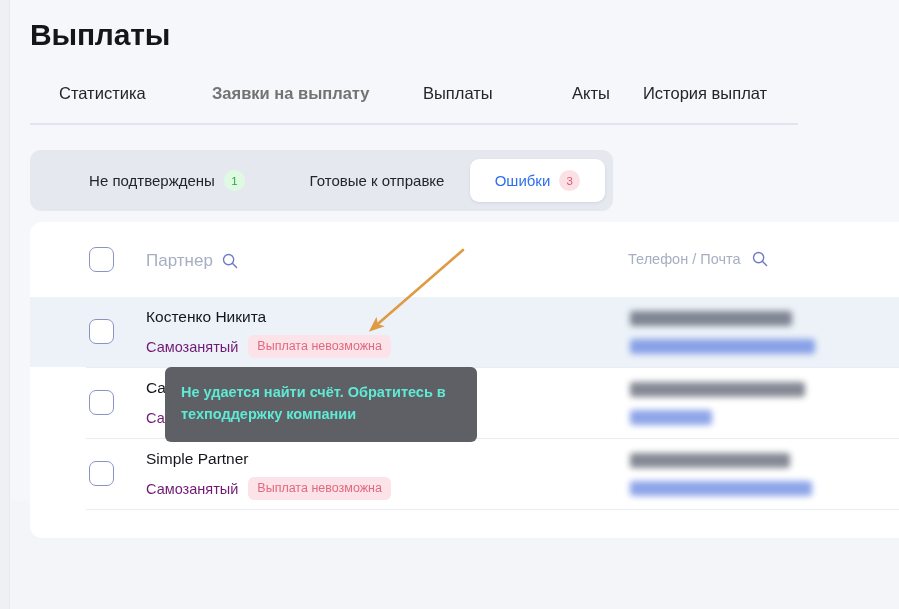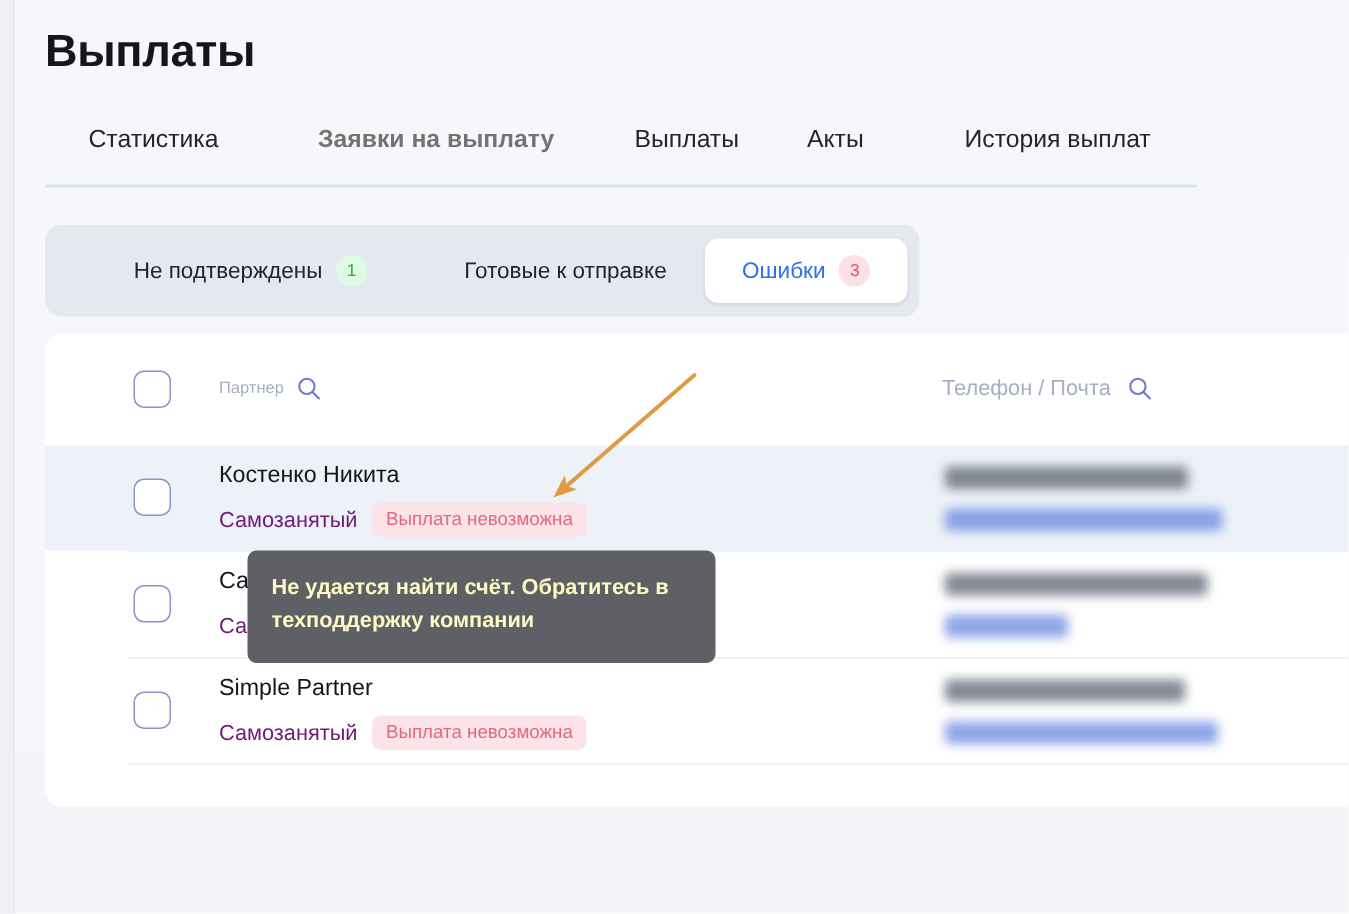--- a/index.html
+++ b/index.html
@@ -124,21 +124,21 @@
   }
   .table-head {
     position: absolute;
     left: 0; top: 0;
     width: 869px; height: 75px;
   }
   .col-partner-head {
     position: absolute;
     left: 116px; top: 29px;
     display: flex; align-items: center; gap: 9px;
-    font-size: 11px;
+    font-size: 17px;
     color: #A6AEC2;
   }
   .col-contact-head {
     position: absolute;
     left: 598px; top: 29px;
     display: flex; align-items: center; gap: 11px;
     font-size: 14.5px;
     color: #A6AEC2;
   }
   .search-icon svg { display: block; }
@@ -211,21 +211,21 @@
 
   
   .tooltip {
     position: absolute;
     left: 155px; top: 367px;
     width: 312px;
     padding: 14px 16px 16px;
     box-sizing: border-box;
     background: #5F6066;
     border-radius: 6px;
-    color: #fef9c3;
+    color: #5eead4;
     font-size: 14.5px;
     font-weight: bold;
     line-height: 1.55;
   }
 
   
   .arrow-layer {
     position: absolute;
     left: 0; top: 0;
     width: 899px; height: 609px;
@@ -239,21 +239,21 @@
 
 <div class="page">
 
   <div class="page-title">Выплаты</div>
 
   <div class="tabs-underline"></div>
   <div class="tabs">
     <div class="tab" style="left:29px;">Статистика</div>
     <div class="tab active" style="left:182px;">Заявки на выплату</div>
     <div class="tab" style="left:393px;">Выплаты</div>
-    <div class="tab" style="left:508px;">Акты</div>
+    <div class="tab" style="left:542px;">Акты</div>
     <div class="tab" style="left:613px;">История выплат</div>
     <div class="tab-indicator" style="left:164px; width:208px;"></div>
   </div>
 
   <div class="segmented">
     <div class="seg" style="left:22px; width:230px;">
       <span>Не подтверждены</span>
       <span class="seg-badge green">1</span>
     </div>
     <div class="seg" style="left:252px; width:190px;">

